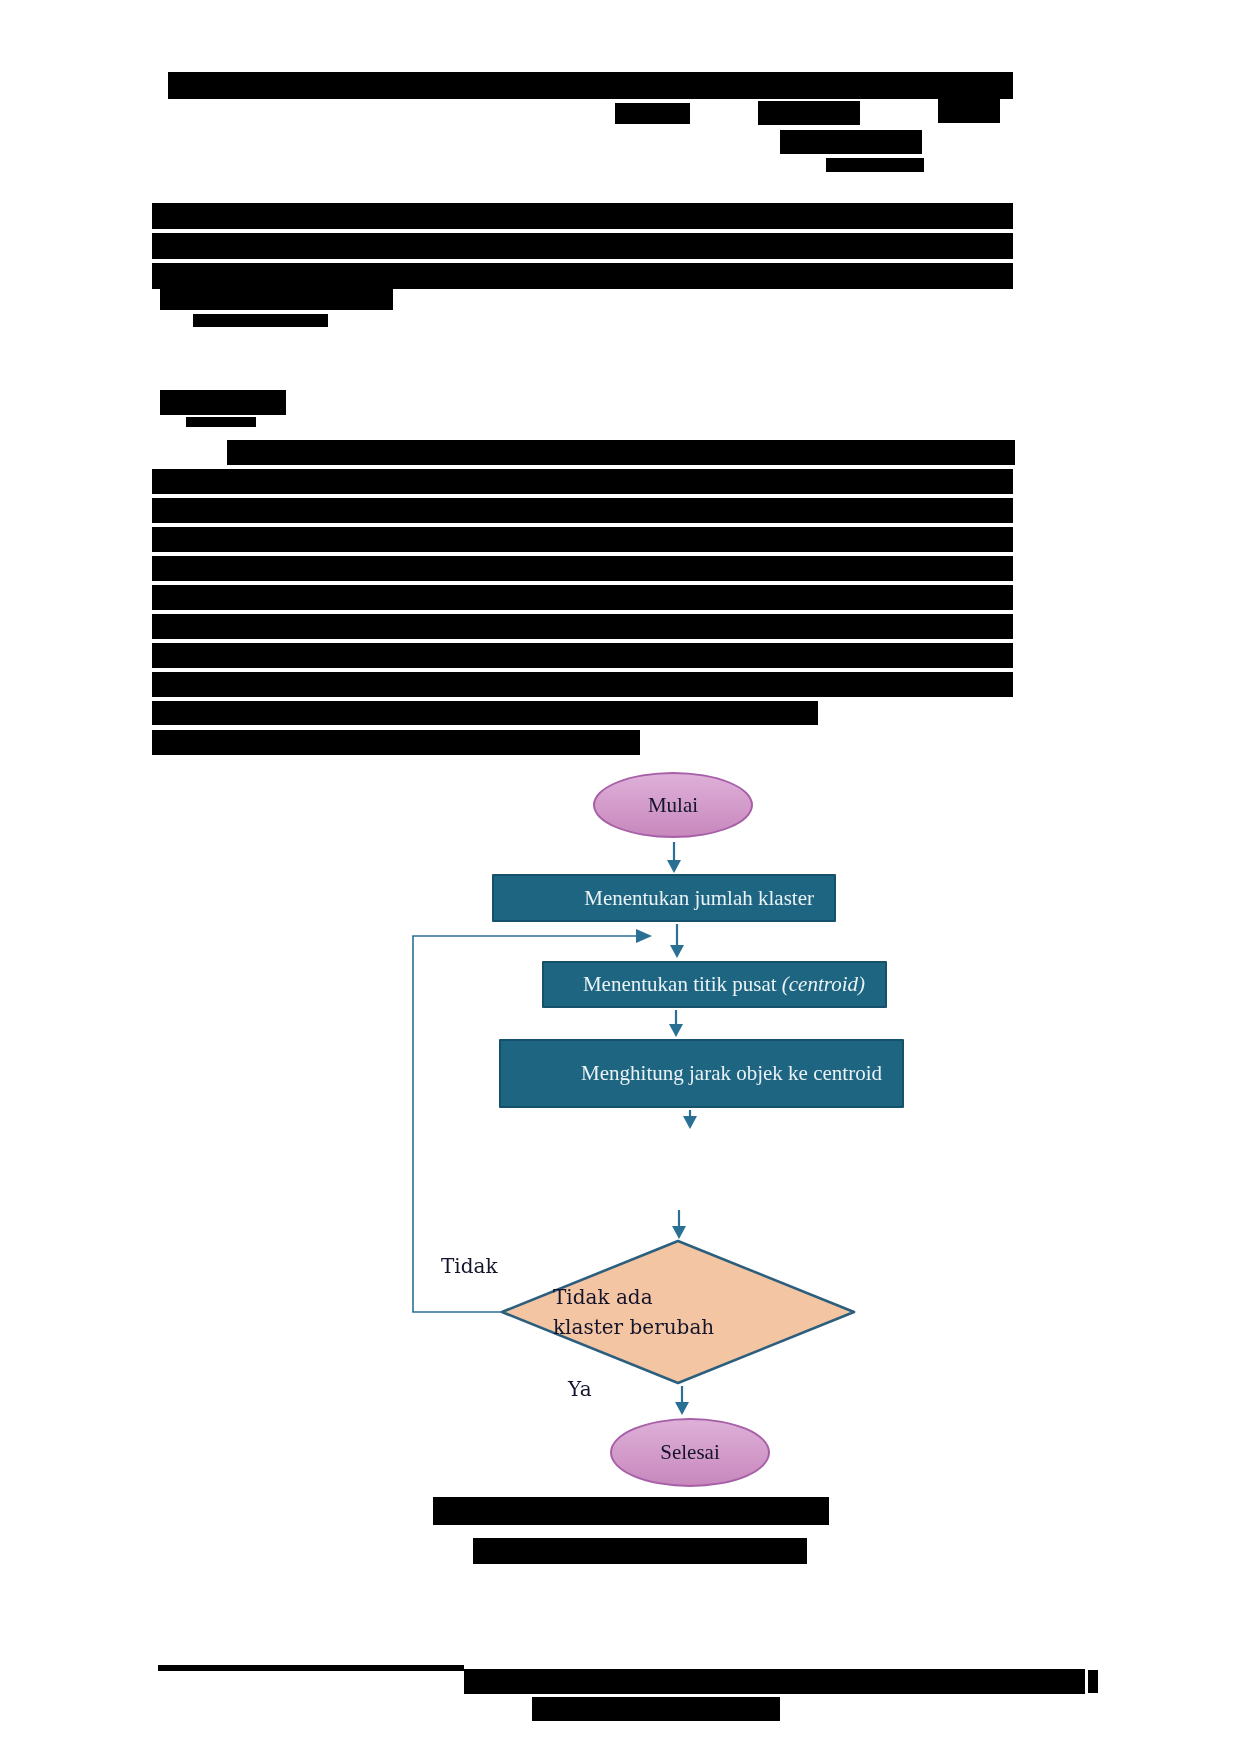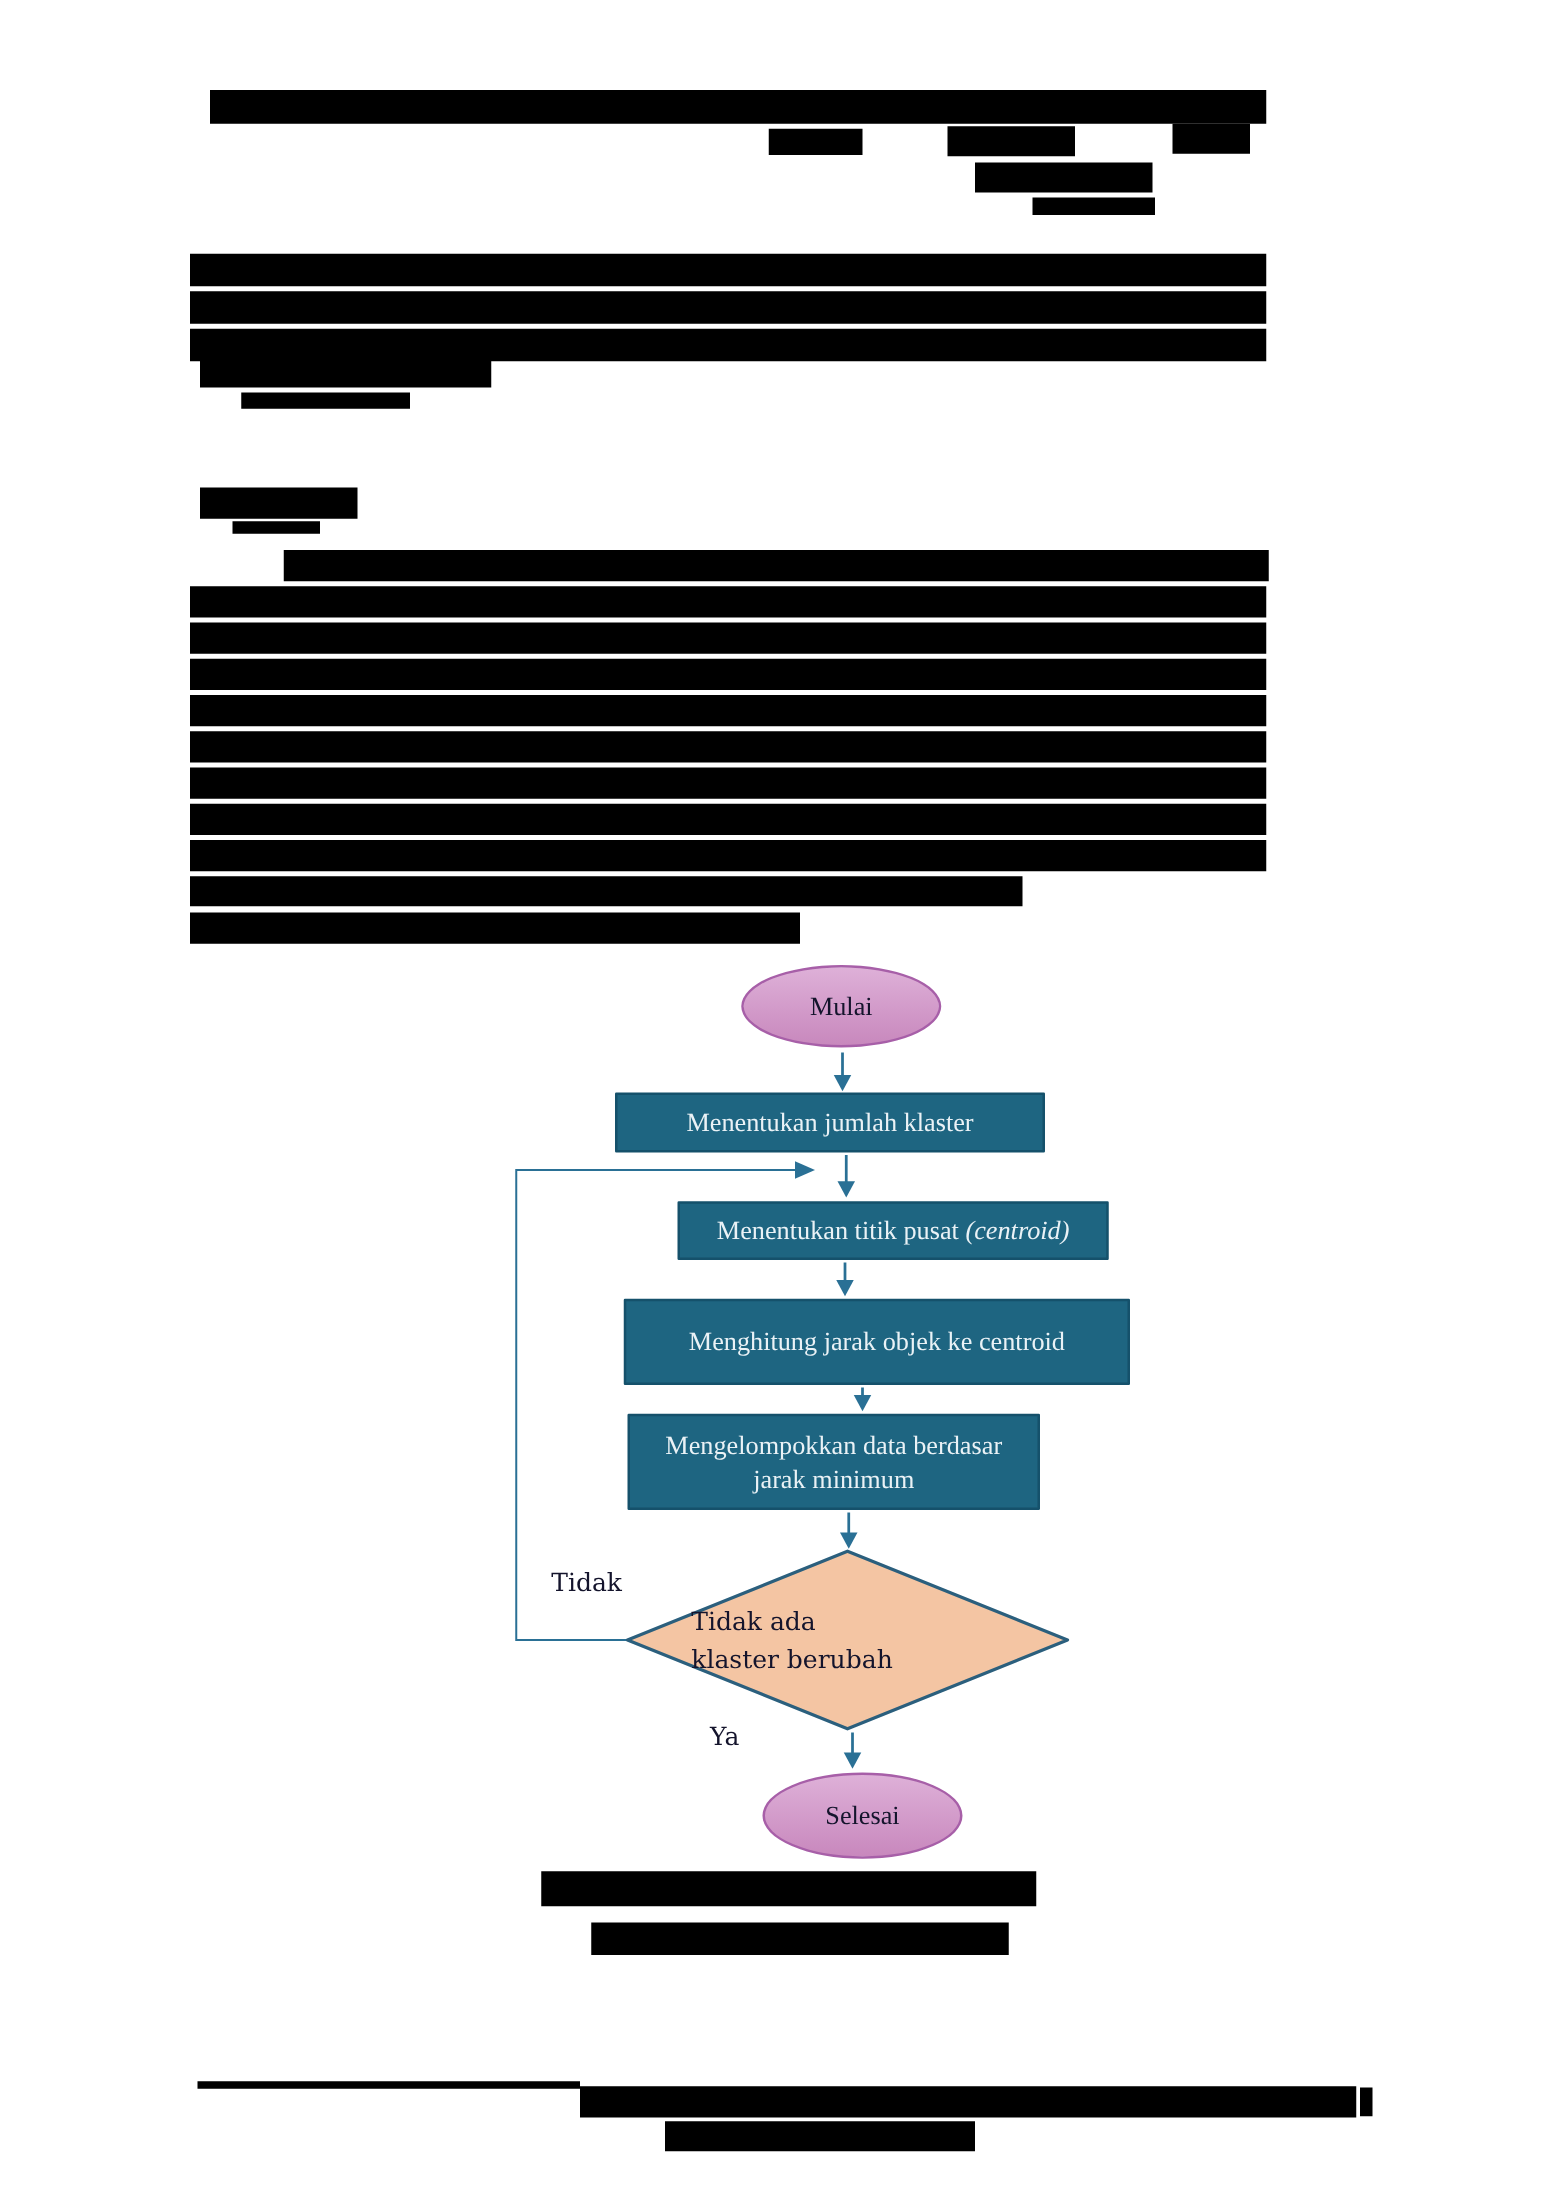--- a/index.html
+++ b/index.html
@@ -62,20 +62,21 @@
     font-size: 21px;
   }
   .process {
     background: var(--process-fill, #1e6581);
     border: 2px solid var(--process-border, #14506a);
     border-radius: 1px;
     color: var(--process-text, #eaf2f6);
     font-size: 21px;
     line-height: 1.28;
     padding: 2px 20px;
+    justify-content: flex-end;
   }
   .process .it { font-style: italic; }
   .decision-text {
     position: absolute;
     display: flex;
     flex-direction: column;
     align-items: flex-start;
     justify-content: center;
     text-align: center;
     color: var(--label-text, #14142c);
@@ -175,24 +176,20 @@
   </div>
 
   <div class="node process" style="left:494px; top:961px; width:345px; height:47px;margin-left:48px;">
     <span><span>Menentukan titik pusat </span><span class="it">(centroid)</span></span>
   </div>
 
   <div class="node process" style="left:499px; top:1039px; width:405px; height:69px;">
     <span>Menghitung jarak objek ke centroid</span>
   </div>
 
-  <div class="node process" style="left:502px; top:1131px; width:330px; height:77px; flex-direction:column;">
-    <span style="display:block;">Mengelompokkan data berdasar</span>
-    <span style="display:block;">jarak minimum</span>
-  </div>
 
   <div class="decision-text" style="left:553px; top:1268px; width:250px; height:88px;">
     <span>Tidak ada</span>
     <span>klaster berubah</span>
   </div>
 
   <div class="edge-label" style="left:441px; top:1254px;">Tidak</div>
 
   <div class="edge-label" style="left:568px; top:1377px;">Ya</div>
 

